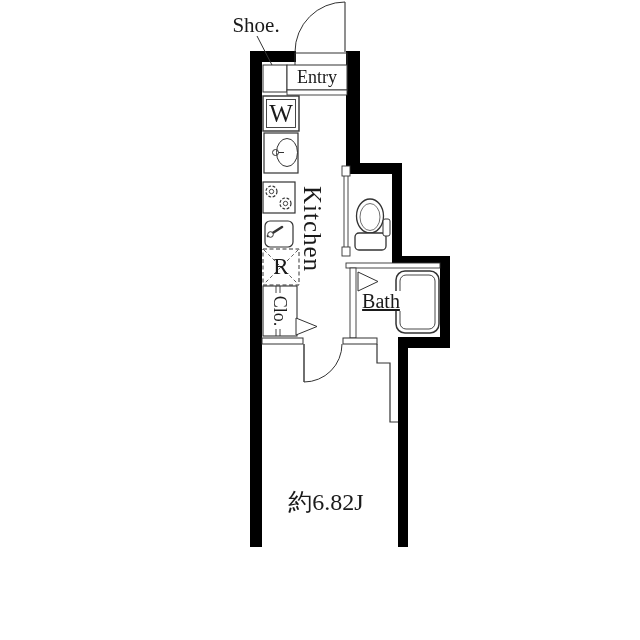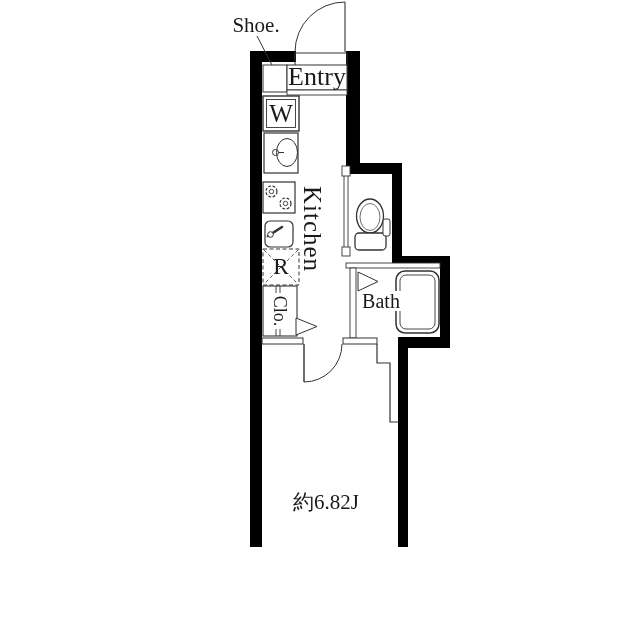--- a/index.html
+++ b/index.html
@@ -6,30 +6,30 @@
   #canvas{
     position:relative;width:640px;height:547px;background:#ffffff;overflow:hidden;
     font-family:"Liberation Serif","DejaVu Serif",serif;color:#1a1a1a;border-radius:16px;
   }
   #plan-svg{position:absolute;left:0;top:0;width:640px;height:640px;}
   .lbl{
     position:absolute;transform:translate(-50%,-50%);
     white-space:nowrap;line-height:1;color:#1a1a1a;
   }
   .lbl.vert{transform:translate(-50%,-50%) rotate(90deg);}
-  .lbl.boxed{background:#ffffff;}
+  .lbl.boxed{background:#ffffff;text-decoration:underline;}
   #shoe-label{left:256px;top:25px;font-size:21px;}
-  #entry-label{left:317px;top:77px;font-size:26px;text-align:right;}
+  #entry-label{left:317px;top:77px;font-size:18px;text-align:right;}
   #w-label{left:281px;top:113px;font-size:25px;}
   #kitchen-label{left:312px;top:229px;font-size:25px;letter-spacing:1px;}
   #r-label{left:281px;top:266px;font-size:23px;}
   #clo-label{left:280px;top:311px;font-size:18px;}
   #bath-label{left:381px;top:301px;font-size:20px;padding:0 2px;}
   #bedroom-label{left:327px;top:477px;font-size:26px;letter-spacing:1px;}
-  #bedroom-size-label{left:326px;top:502px;font-size:21px;}
+  #bedroom-size-label{left:326px;top:502px;font-size:24px;}
   #north-label{left:203px;top:621px;font-size:22px;font-style:italic;font-weight:bold;color:#cc1747;}
 </style>
 </head>
 <body>
 
 <div id="canvas">
 
   <svg id="plan-svg" viewBox="0 0 640 640">
 
     <g fill="#000000">

